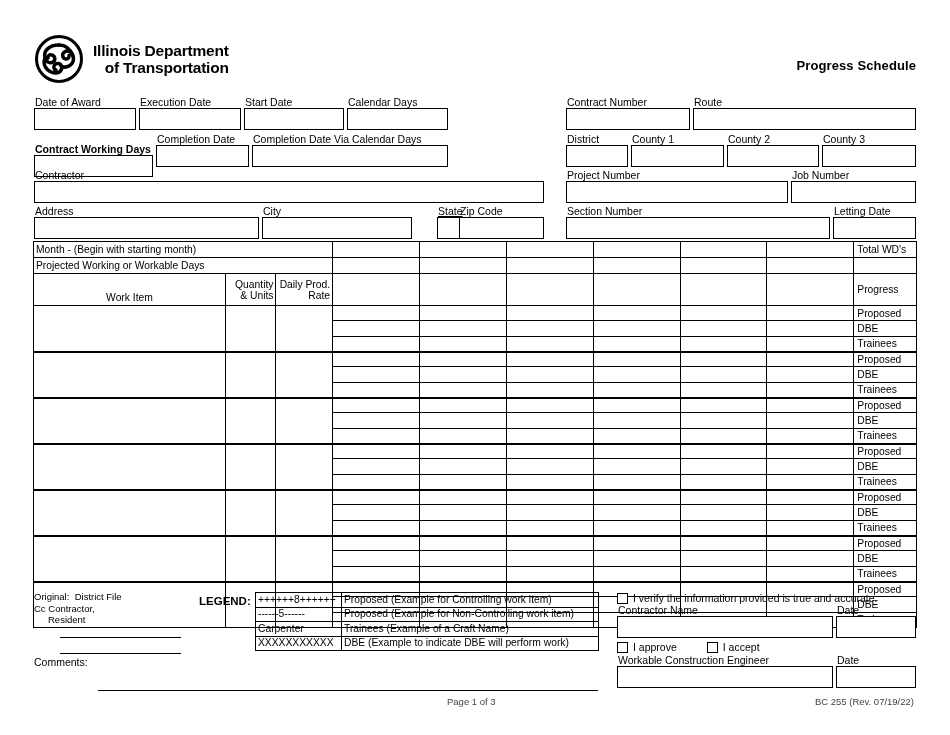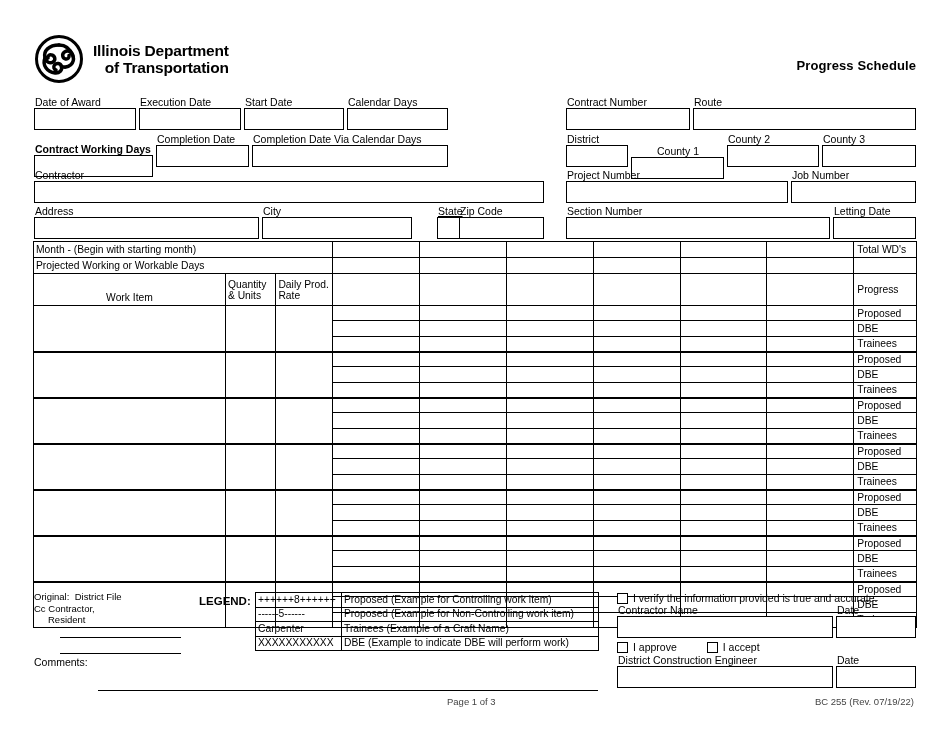--- a/index.html
+++ b/index.html
@@ -22,21 +22,21 @@
 
   
   .fld { position:absolute; }
   .fld .lbl { font-size:10.5px; line-height:12px; padding-left:1px; white-space:nowrap; }
   .fld .box { border:1px solid #000; background:#fff; height:22px; width:100%; }
 
   
   .grid { position:absolute; left:33px; top:241px; width:884px; border-collapse:collapse; table-layout:fixed; }
   .grid td { border:1px solid #000; font-size:10.3px; line-height:11px; padding:0 2px; vertical-align:middle; height:15px; }
   .grid td.wi { vertical-align:bottom; text-align:center; padding-bottom:2px; }
-  .grid td.ctr { text-align:left; }
+  .grid td.ctr { text-align:right; }
   .grid tr.grp-start td { border-top:2px solid #000; }
   .grid td.lastcol { padding-left:3px; }
   .grid .hdr-month, .grid .hdr-days { height:16px; }
   .grid td.tall { height:46px; }
 
   
   .legend-label { position:absolute; left:199px; top:595px; font-size:11.5px; font-weight:bold; }
   .legend { position:absolute; left:255px; top:592px; width:343px; border-collapse:collapse; table-layout:fixed; }
   .legend td { border:1px solid #000; font-size:10.3px; line-height:12px; padding:0 2px; height:14.5px; white-space:nowrap; overflow:hidden; }
 
@@ -130,21 +130,21 @@
 </div>
 <div class="fld" style="left:693px; top:96px; width:223px;">
   <div class="lbl">Route</div>
   <div class="box"></div>
 </div>
 
 <div class="fld" style="left:566px; top:133px; width:62px;">
   <div class="lbl">District</div>
   <div class="box"></div>
 </div>
-<div class="fld" style="left:631px; top:145px; width:93px;text-align:center;">
+<div class="fld" style="left:631px; top:133px; width:93px;">
   <div class="lbl">County 1</div>
   <div class="box"></div>
 </div>
 <div class="fld" style="left:727px; top:133px; width:92px;">
   <div class="lbl">County 2</div>
   <div class="box"></div>
 </div>
 <div class="fld" style="left:822px; top:133px; width:94px;">
   <div class="lbl">County 3</div>
   <div class="box"></div>
@@ -482,21 +482,21 @@
 <div class="sig" style="left:617px; top:641px; width:300px;">
   <div class="cbrow">
     <span class="cb"></span>
     <span>I approve</span>
     <span style="display:inline-block; width:20px;"></span>
     <span class="cb"></span>
     <span>I accept</span>
   </div>
 </div>
 <div class="fld" style="left:617px; top:654px; width:216px;">
-  <div class="lbl">District Construction Engineer</div>
+  <div class="lbl">Workable Construction Engineer</div>
   <div class="box"></div>
 </div>
 <div class="fld" style="left:836px; top:654px; width:80px;">
   <div class="lbl">Date</div>
   <div class="box"></div>
 </div>
 
 <div class="footer-page">Page 1 of 3</div>
 <div class="footer-form">BC 255 (Rev. 07/19/22)</div>
 

